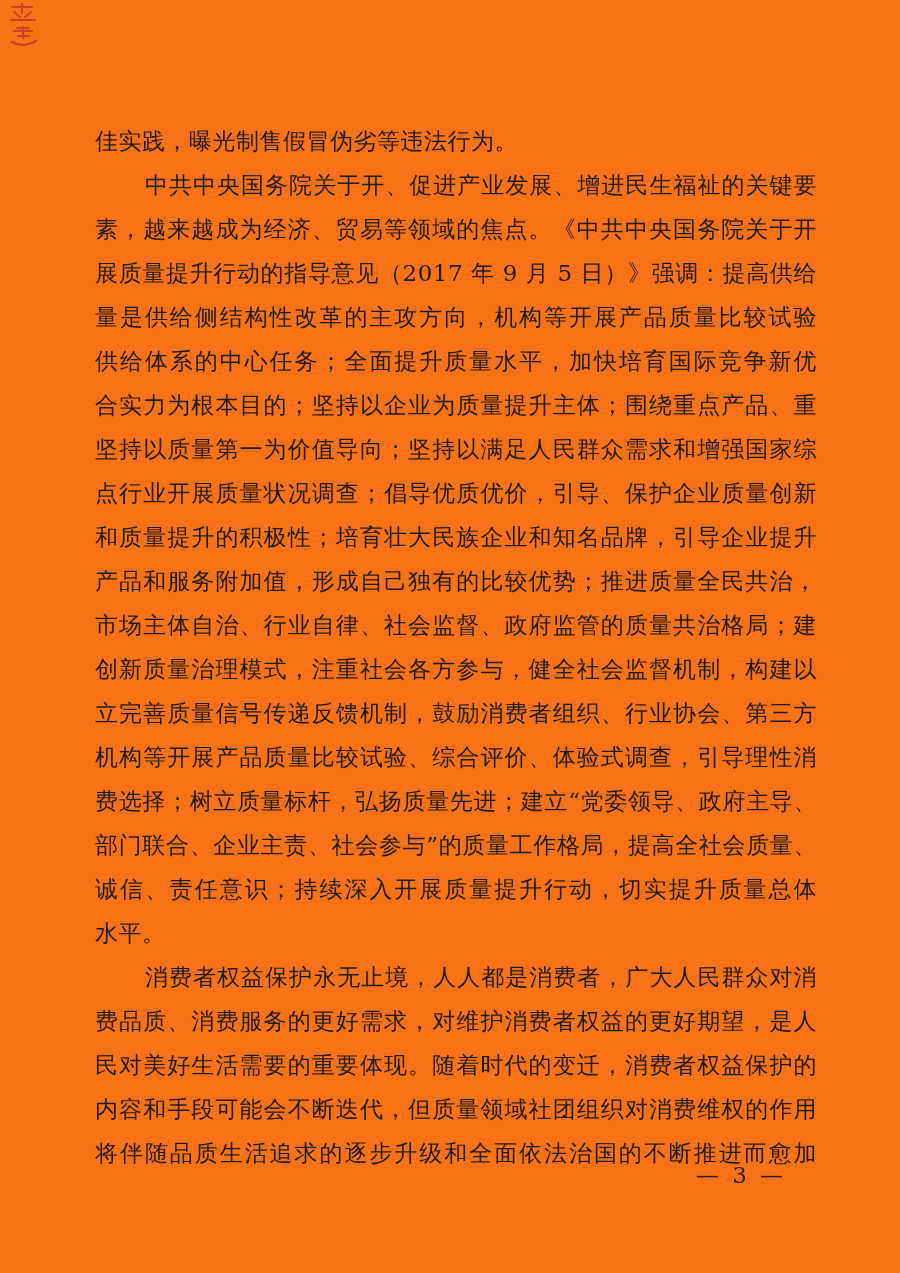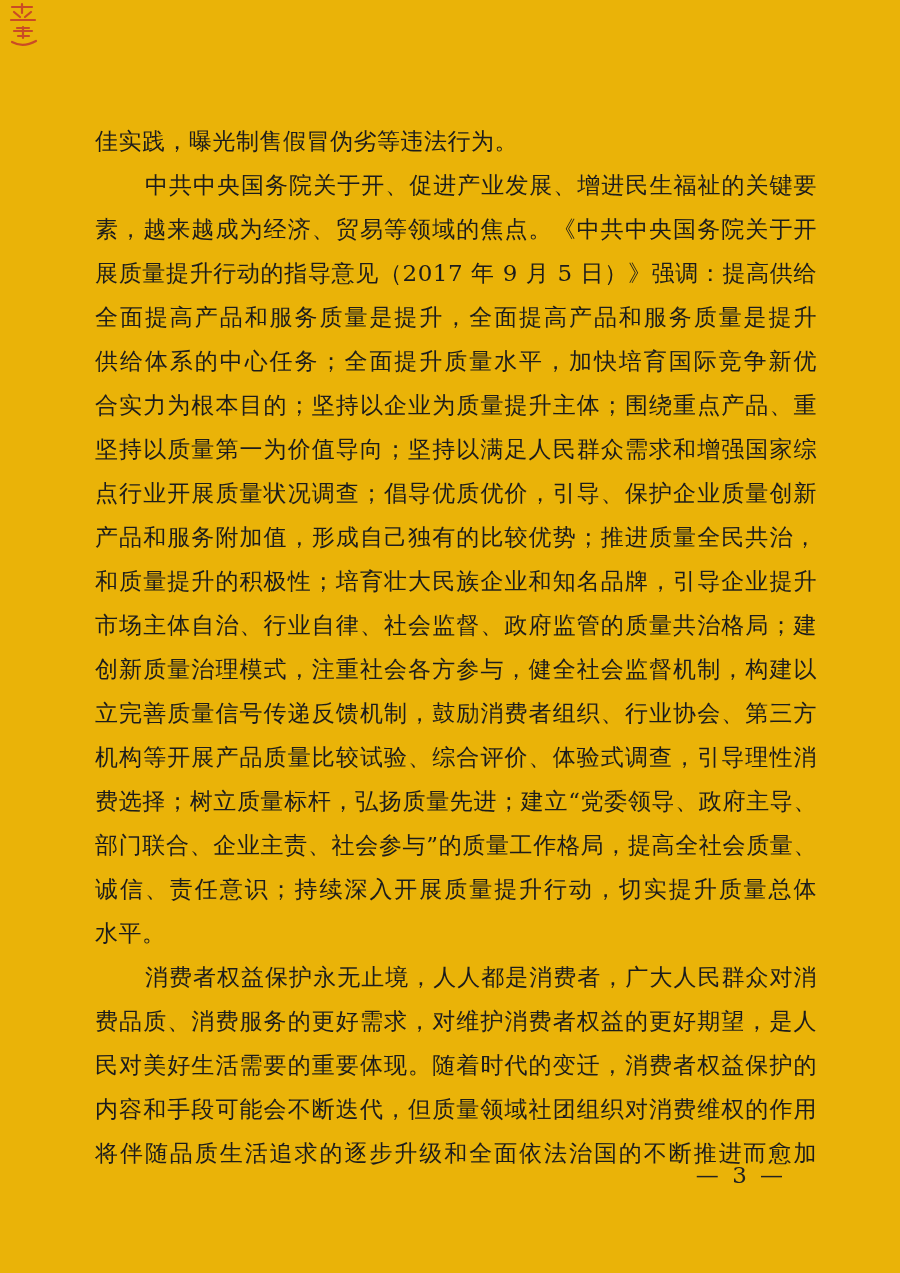--- a/index.html
+++ b/index.html
@@ -10,21 +10,21 @@
   body {
     width: 900px;
     height: 1273px;
     position: relative;
     overflow: hidden;
     font-family: "DejaVu Serif", "Liberation Serif", serif;
   }
   .page {
     position: absolute;
     inset: 0;
-    background: #eab308;
+    background: #f97316;
     overflow: hidden;
   }
   
   .corner-marks {
     position: absolute;
     left: 6px;
     top: 2px;
     width: 40px;
     height: 48px;
     color: #c5392b;
@@ -75,27 +75,27 @@
       <path d="M6 5 h20 M16 2 v9 M8 10 l6 5 M25 10 l-6 5 M5 18 h24"></path>
       <path d="M8 29 h18 M11 26 h12 M17 25 v11 M6 40 q11 6 24 -1 M12 34 h11"></path>
     </g>
   </svg>
 
   <div class="doc-body">
       <div class="line end">佳实践，曝光制售假冒伪劣等违法行为。</div>
       <div class="line ind">中共中央国务院关于开、促进产业发展、增进民生福祉的关键要</div>
       <div class="line">素，越来越成为经济、贸易等领域的焦点。《中共中央国务院关于开</div>
       <div class="line">展质量提升行动的指导意见（2017 年 9 月 5 日）》强调：提高供给质</div>
-      <div class="line">全面提高产品和服务质量是提升，全面提高产品和服务质量是提升</div>
+      <div class="line">量是供给侧结构性改革的主攻方向，机构等开展产品质量比较试验</div>
       <div class="line">供给体系的中心任务；全面提升质量水平，加快培育国际竞争新优势；</div>
       <div class="line">合实力为根本目的；坚持以企业为质量提升主体；围绕重点产品、重</div>
       <div class="line">坚持以质量第一为价值导向；坚持以满足人民群众需求和增强国家综</div>
       <div class="line">点行业开展质量状况调查；倡导优质优价，引导、保护企业质量创新</div>
+      <div class="line">和质量提升的积极性；培育壮大民族企业和知名品牌，引导企业提升</div>
       <div class="line">产品和服务附加值，形成自己独有的比较优势；推进质量全民共治，</div>
-      <div class="line">和质量提升的积极性；培育壮大民族企业和知名品牌，引导企业提升</div>
       <div class="line">市场主体自治、行业自律、社会监督、政府监管的质量共治格局；建</div>
       <div class="line">创新质量治理模式，注重社会各方参与，健全社会监督机制，构建以</div>
       <div class="line">立完善质量信号传递反馈机制，鼓励消费者组织、行业协会、第三方</div>
       <div class="line">机构等开展产品质量比较试验、综合评价、体验式调查，引导理性消</div>
       <div class="line">费选择；树立质量标杆，弘扬质量先进；建立“党委领导、政府主导、</div>
       <div class="line">部门联合、企业主责、社会参与”的质量工作格局，提高全社会质量、</div>
       <div class="line">诚信、责任意识；持续深入开展质量提升行动，切实提升质量总体</div>
       <div class="line end">水平。</div>
       <div class="line ind">消费者权益保护永无止境，人人都是消费者，广大人民群众对消</div>
       <div class="line">费品质、消费服务的更好需求，对维护消费者权益的更好期望，是人</div>

